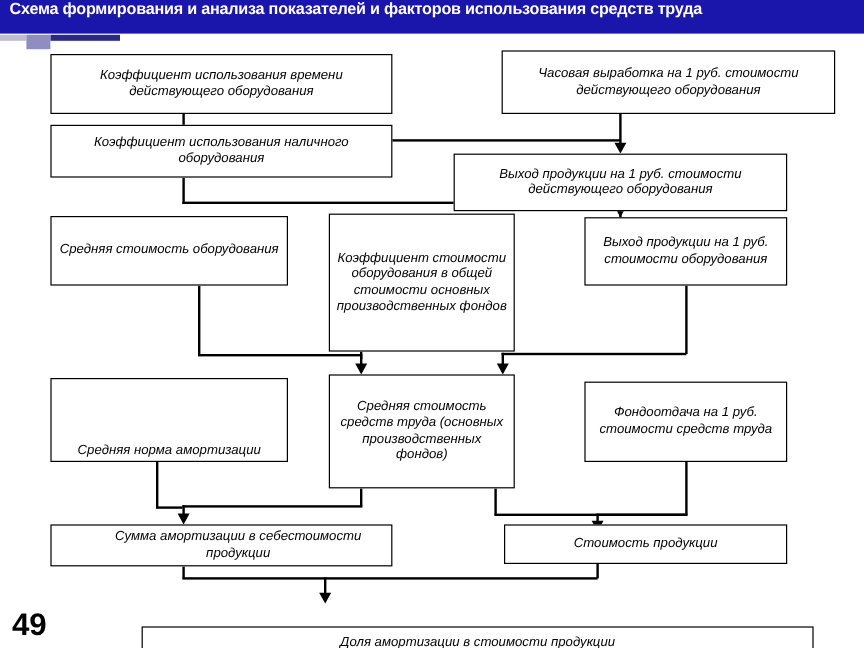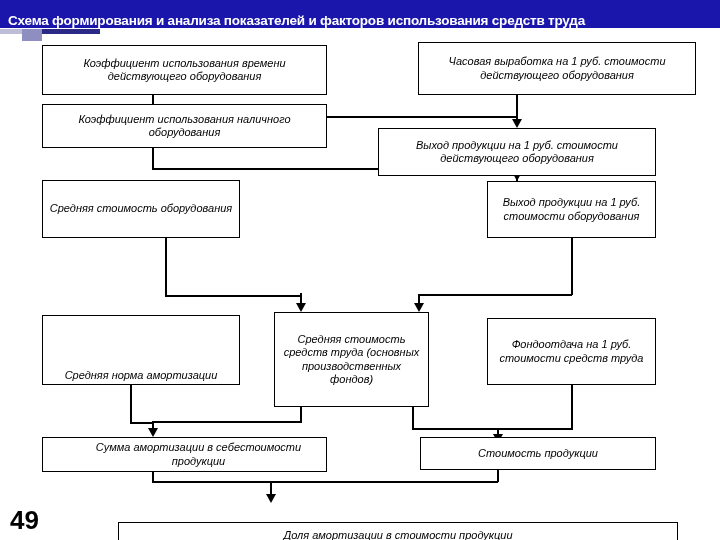--- a/index.html
+++ b/index.html
@@ -19,21 +19,21 @@
 
   
   .title-bar {
     position: absolute;
     left: 0;
     top: 0;
     width: 720px;
     height: 28px;
     background: #1a16ab;
     display: flex;
-    align-items: flex-end;
+    align-items: flex-start;
     box-sizing: border-box;
     padding-left: 8px;
   }
   .title-text {
     color: #ffffff;
     font-size: 13.5px;
     font-weight: bold;
     letter-spacing: -0.2px;
     white-space: nowrap;
   }
@@ -146,20 +146,23 @@
   <div class="ln lnv" style="left:152px; top:148px; height:22px;"></div>
   <div class="ln lnh" style="left:152px; top:168px; width:365px;"></div>
 
   <div class="ln lnv" style="left:516px; top:176px; height:15px;"></div>
   <div class="arrow" style="left:512px; top:172px;"></div>
 
   <div class="box" style="left:42px; top:180px; width:198px; height:58px;">
     <span>Средняя стоимость оборудования</span>
   </div>
 
+  <div class="box" style="left:274px; top:178px; width:155px; height:115px;">
+    <span>Коэффициент стоимости оборудования в общей стоимости основных производственных фондов</span>
+  </div>
 
   <div class="box" style="left:487px; top:181px; width:169px; height:57px;">
     <span>Выход продукции на 1 руб. стоимости оборудования</span>
   </div>
 
   <div class="ln lnv" style="left:165px; top:238px; height:58px;"></div>
   <div class="ln lnh" style="left:165px; top:295px; width:136px;"></div>
   <div class="ln lnv" style="left:300px; top:295px; height:15px;"></div>
   <div class="arrow" style="left:296px; top:303px;"></div>
 

